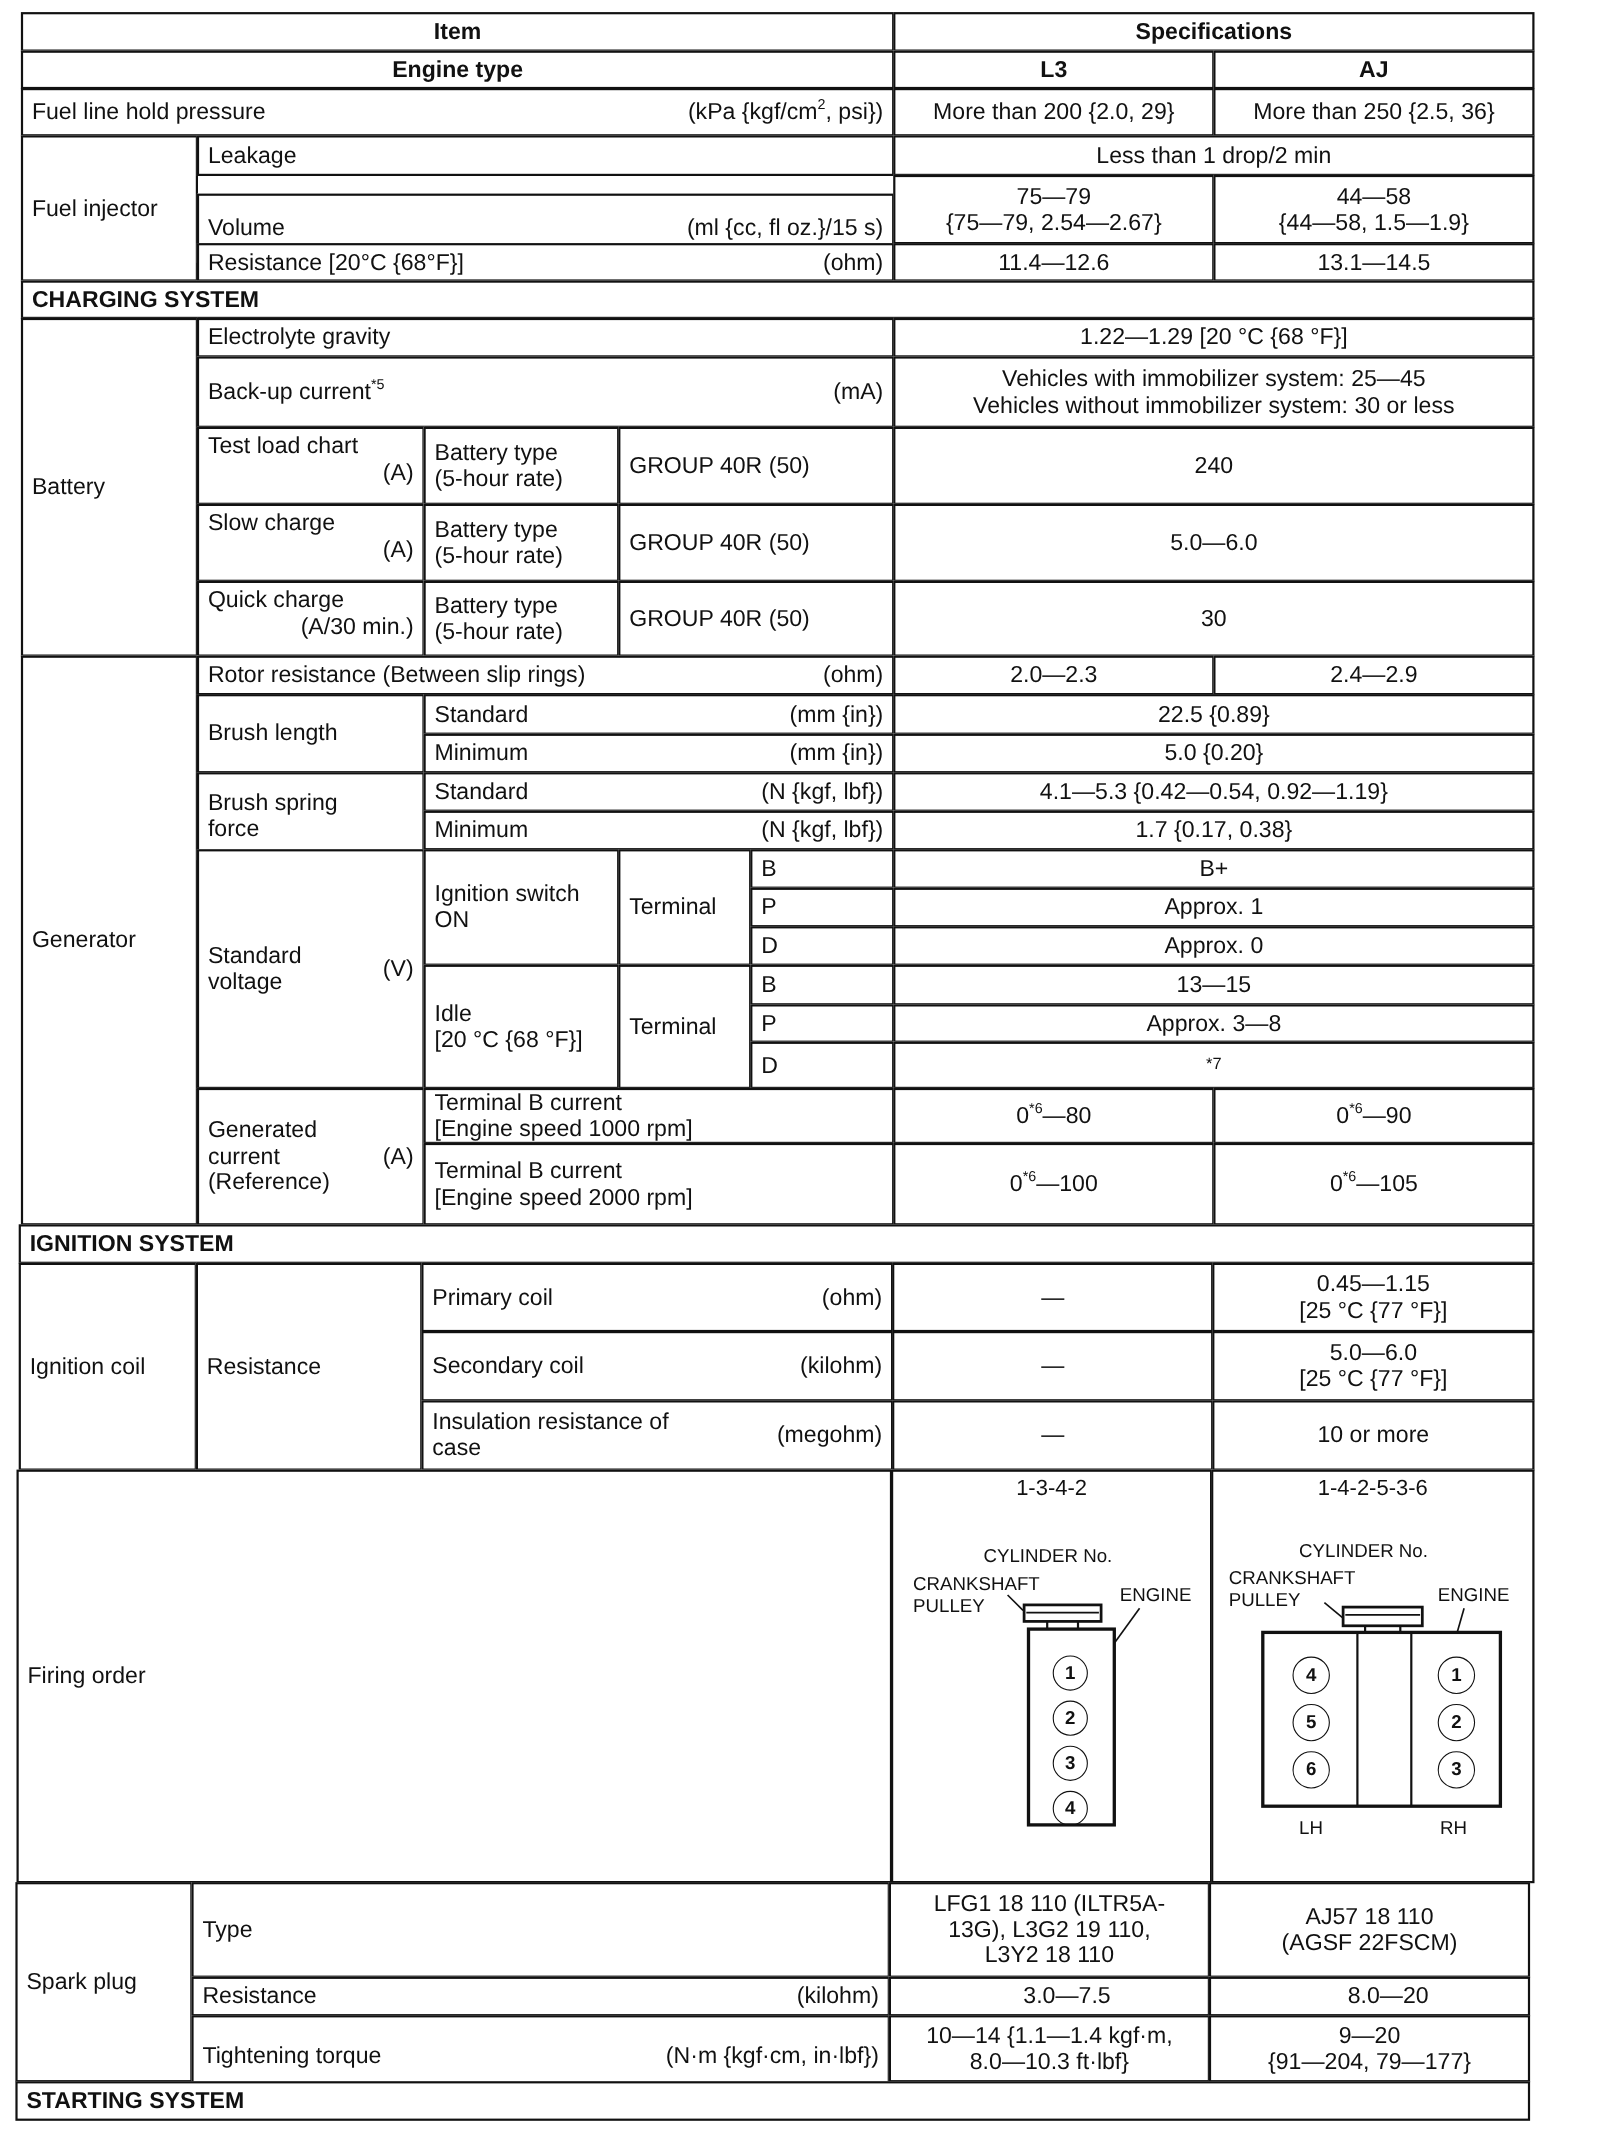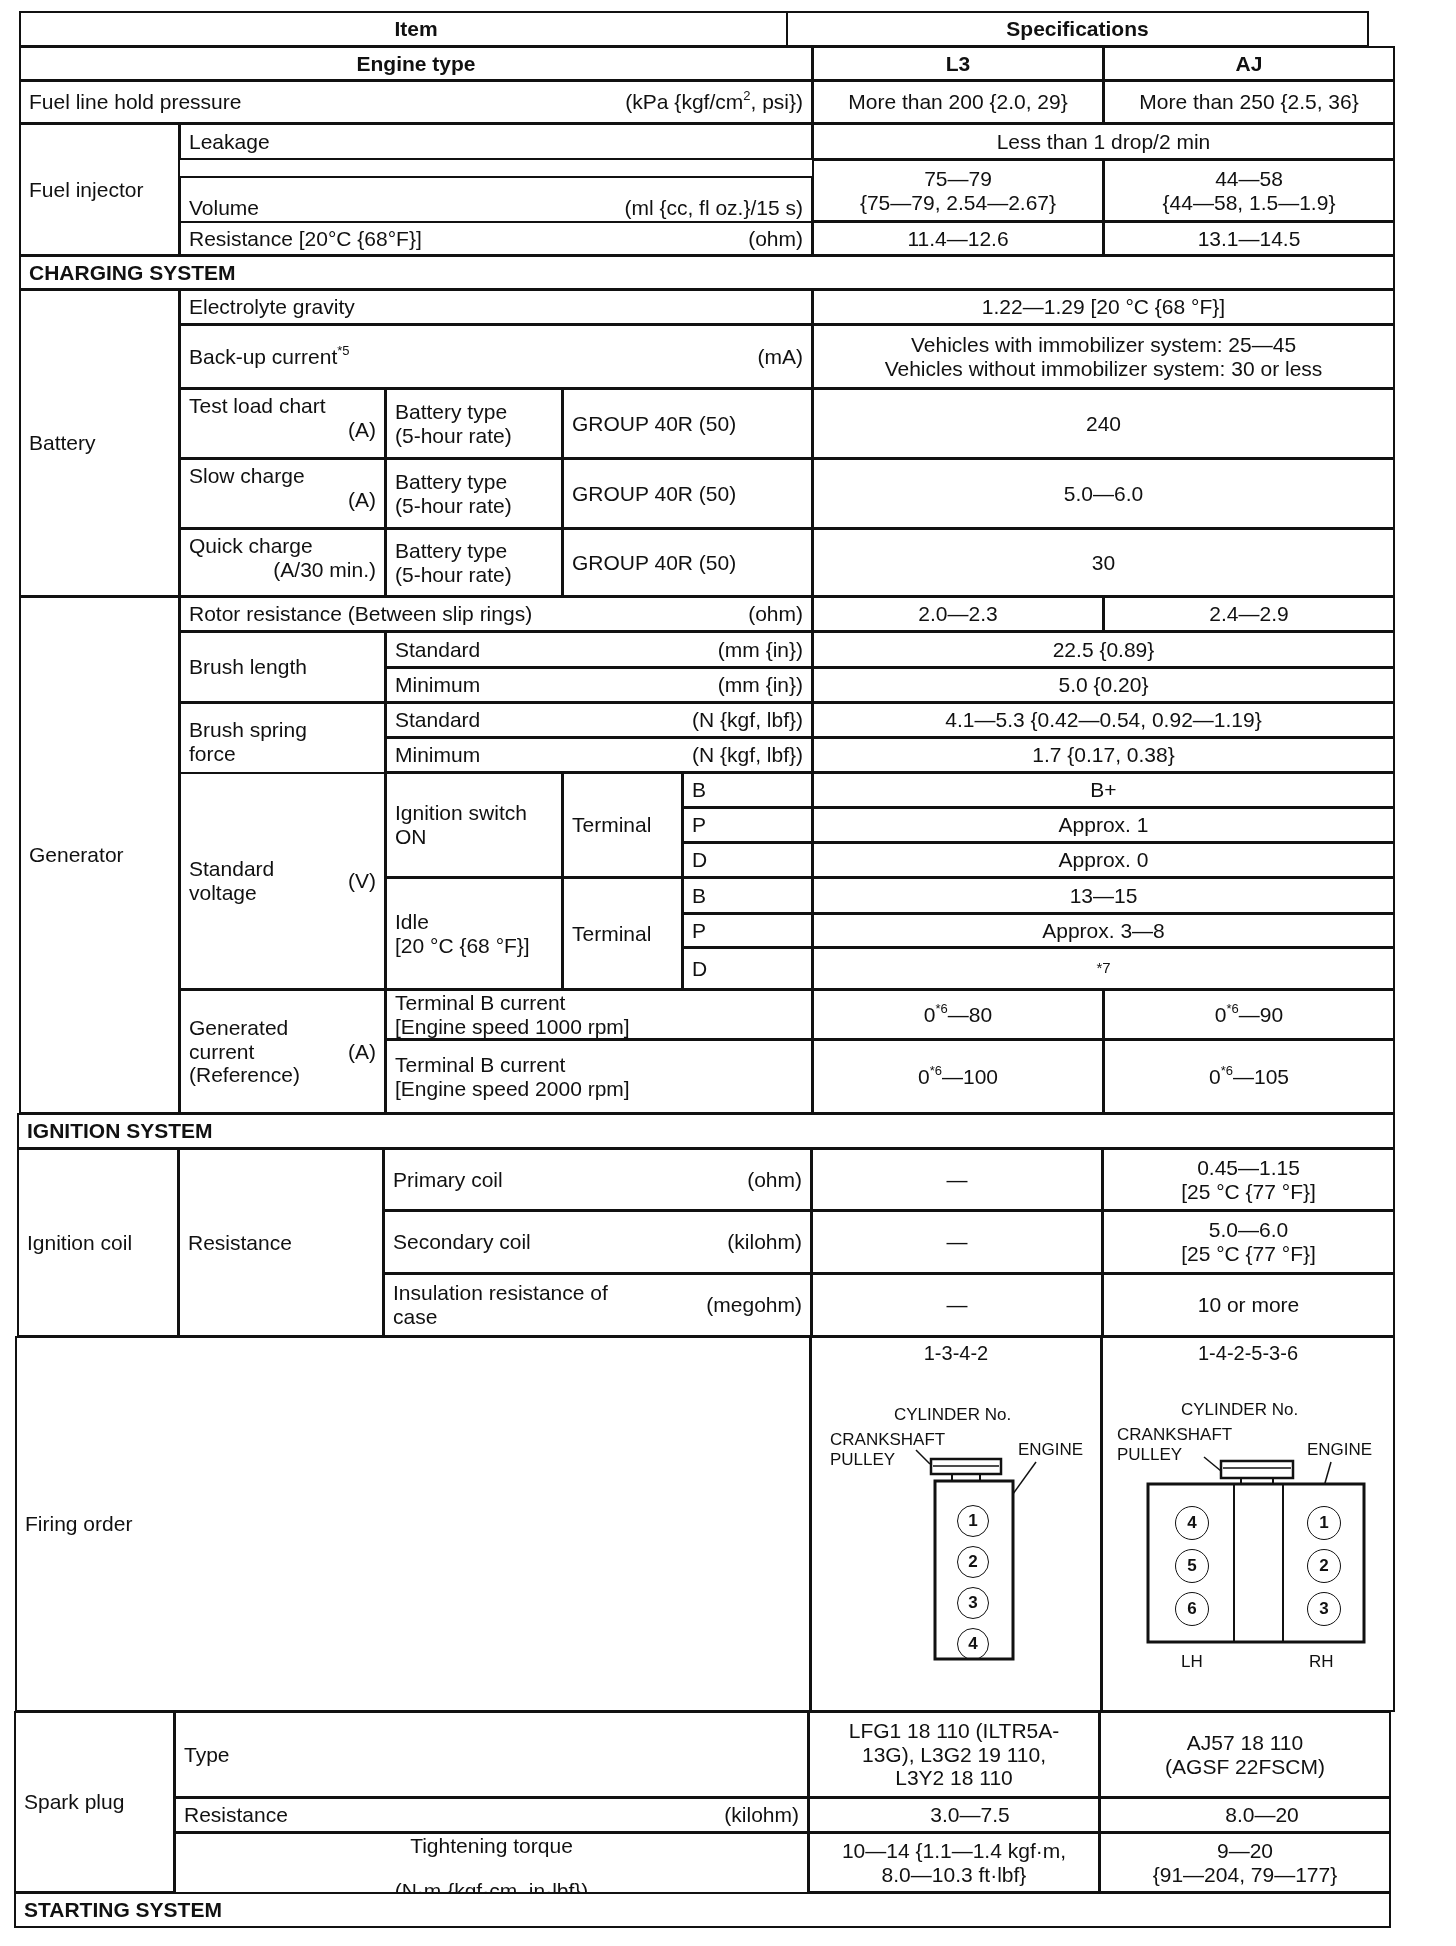--- a/index.html
+++ b/index.html
@@ -21,21 +21,21 @@
   sup { font-size:13px; line-height:0; position:relative; top:-1px; }
   .diag-text { font-size:17px; white-space:nowrap; position:absolute; }
   .noborder { border:none; }
 </style>
 </head>
 <body>
 
 <div class="c center bold" style="left:20px;top:12px;width:794px;height:36px;">
     <span>Item</span>
   </div>
-<div class="c center bold" style="left:787px;top:12px;width:583px;height:36px;">
+<div class="c center bold" style="left:813px;top:12px;width:583px;height:36px;">
     <span>Specifications</span>
   </div>
 <div class="c center bold" style="left:20px;top:47px;width:794px;height:35px;">
     <span>Engine type</span>
   </div>
 <div class="c center bold" style="left:813px;top:47px;width:292px;height:35px;">
     <span>L3</span>
   </div>
 <div class="c center bold" style="left:1104px;top:47px;width:292px;height:35px;">
     <span>AJ</span>
@@ -420,21 +420,21 @@
     <span>Resistance</span>
     <span class="unit">(kilohm)</span>
   </div>
 <div class="c center" style="left:809px;top:1798px;width:292px;height:36px;padding-left:40px;">
     <span>3.0—7.5</span>
   </div>
 <div class="c center" style="left:1100px;top:1798px;width:292px;height:36px;padding-left:42px;">
     <span>8.0—20</span>
   </div>
 
-<div class="c split" style="left:175px;top:1833px;width:635px;height:73px;flex-direction:column;">
+<div class="c split" style="left:175px;top:1833px;width:635px;height:73px;">
     <span>Tightening torque</span>
     <span class="unit">(N·m {kgf·cm, in·lbf})</span>
   </div>
 <div class="c center col" style="left:809px;top:1833px;width:292px;height:61px;">
     <span>10—14 {1.1—1.4 kgf·m,</span>
     <span>8.0—10.3 ft·lbf}</span>
   </div>
 <div class="c center col" style="left:1100px;top:1833px;width:292px;height:61px;">
     <span>9—20</span>
     <span>{91—204, 79—177}</span>

